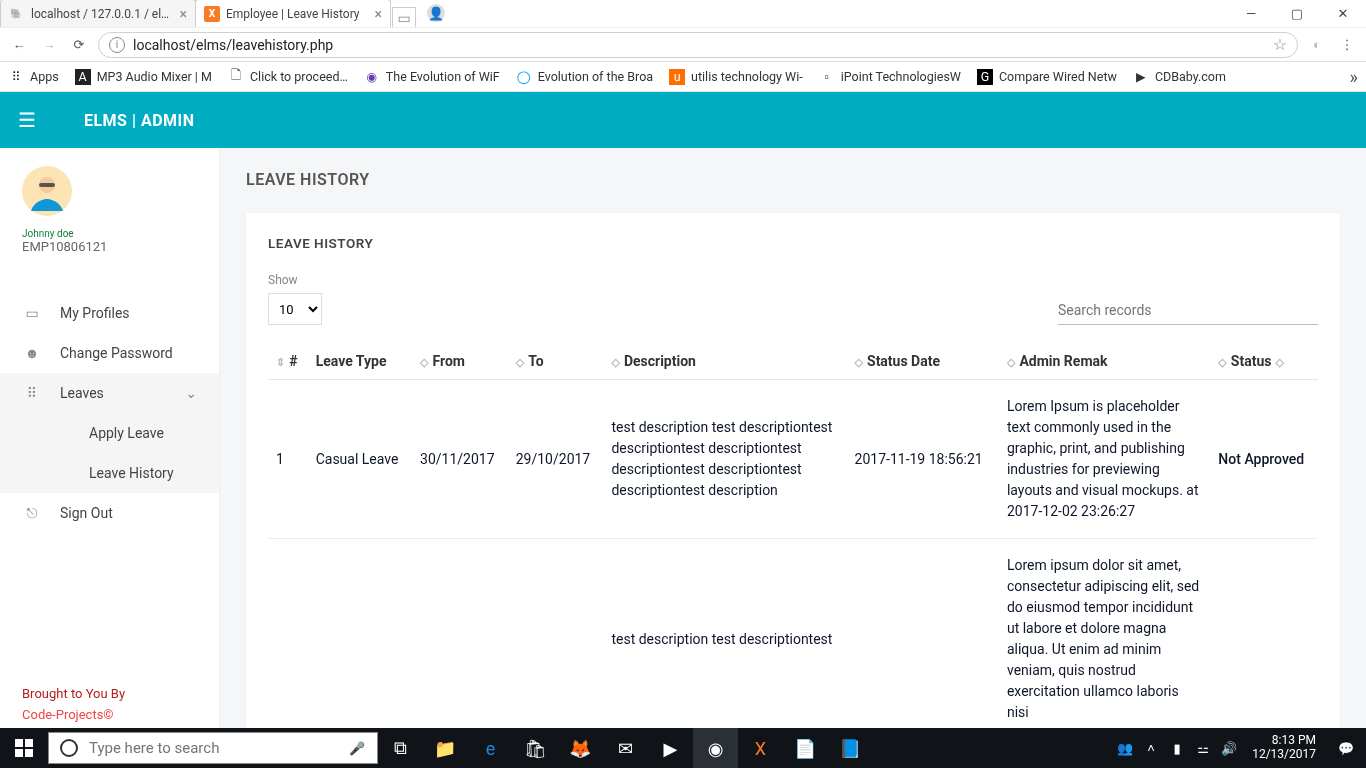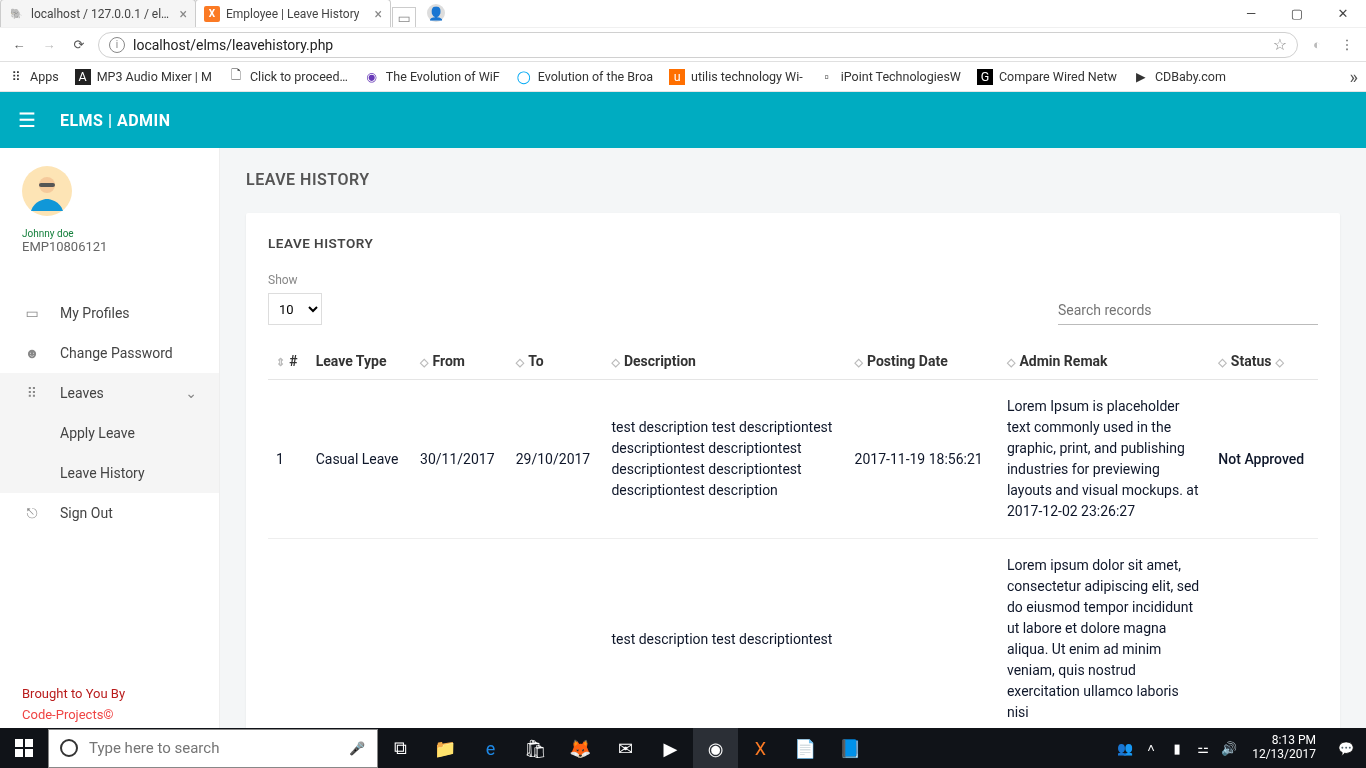--- a/index.html
+++ b/index.html
@@ -27,37 +27,37 @@
   .url-box .star { margin-left:auto; color:#888; font-size:16px; }
 
   .bkmk-bar { height:30px; display:flex; align-items:center; padding:0 8px; gap:16px; border-bottom:1px solid #e5e5e5; font-size:12.5px; color:#333; }
   .bkmk { display:flex; align-items:center; gap:6px; white-space:nowrap; }
   .bkmk .ico { width:16px; height:16px; display:inline-flex; align-items:center; justify-content:center; }
   .bkmk-more { margin-left:auto; font-size:18px; color:#555; }
 
   
   .app-header { height:56px; background:#00acc1; color:#fff; display:flex; align-items:center; padding:0 18px; gap:24px; }
   .burger { font-size:20px; }
-  .brand { font-weight:700; font-size:16px; letter-spacing:.5px; }
+  .brand { font-weight:700; font-size:16px; letter-spacing:.5px;margin-left:24px; }
 
   
   .app-body { display:flex; height:calc(768px - 28px - 34px - 30px - 56px - 40px); }
   .sidebar { width:220px; background:#fff; border-right:1px solid #eee; display:flex; flex-direction:column; padding-top:18px; }
   .sidebar .profile { padding:0 22px 20px 22px; }
   .avatar { width:50px; height:50px; border-radius:50%; background:#fde4b5; display:flex; align-items:center; justify-content:center; margin-bottom:12px; }
   .avatar svg{display:block;}
   .uname { font-weight:400; font-size:10px; color:#15803d; }
   .uid { font-size:13px; color:#666; }
   .menu { margin-top:18px; border-top:1px solid transparent; }
   .mitem { display:flex; align-items:center; height:40px; padding:0 22px; gap:18px; color:#444; font-size:14px; cursor:pointer; }
   .mitem .mic { width:20px; color:#888; display:flex; align-items:center; justify-content:center; }
   .mitem.active { background:#f5f5f5; }
   .mitem .chev { margin-left:auto; color:#888; }
   .msub { background:#f5f5f5; }
-  .msub .mitem { padding-left:60px; font-size:14px; color:#444; }
+  .msub .mitem { padding-left:89px; font-size:14px; color:#444; }
   .sidebar .footer-note { margin-top:auto; padding:0 22px 6px 22px; font-size:13px; }
   .footer-line1 { color:#b91c1c; margin-bottom:6px; }
   .footer-link { color:#ef4444; }
 
   
   .main { flex:1; background:#f4f6f7; padding:22px 26px; overflow:auto; }
   .page-title { font-size:16px; font-weight:600; color:#555; letter-spacing:.5px; margin-bottom:24px; }
   .card { background:#fff; border-radius:2px; box-shadow:0 1px 2px rgba(0,0,0,.08); padding:22px; }
   .card h3 { font-size:13.5px; font-weight:600; color:#444; letter-spacing:.5px; margin-bottom:22px; }
   .controls { display:flex; align-items:flex-end; margin-bottom:18px; }
@@ -68,21 +68,21 @@
 
   table.dt { width:100%; border-collapse:collapse; font-size:14px; color:#444; }
   table.dt th { text-align:left; font-weight:700; color:#333; padding:10px 8px; border-bottom:1px solid #e5e5e5; font-size:14px; }
   table.dt th .sort { color:#bbb; font-size:11px; margin-right:4px; }
   table.dt td { padding:16px 8px; vertical-align:middle; border-bottom:1px solid #eee; font-size:14px; color:#0f172a; line-height:1.5; }
   .not-appr { color:#f44336; font-weight:500; }
 
   
   .taskbar { position:fixed; bottom:0; left:0; width:1366px; height:40px; background:#101318; display:flex; align-items:center; color:#fff; }
   .tb-start { width:48px; height:40px; display:flex; align-items:center; justify-content:center; }
-  .tb-search { display:flex; align-items:center; background:#fff; border:1px solid #888; height:39px; width:330px; color:#555; }
+  .tb-search { display:flex; align-items:center; background:#fff; border:1px solid #888; height:32px; width:330px; color:#555; }
   .tb-search .cort { width:40px; display:flex; align-items:center; justify-content:center; }
   .tb-search input { flex:1; border:none; outline:none; font-size:15px; color:#555; }
   .tb-search .mic { width:40px; display:flex; align-items:center; justify-content:center; color:#333; }
   .tb-icons { display:flex; align-items:center; height:100%; }
   .tb-ico { width:45px; height:40px; display:flex; align-items:center; justify-content:center; font-size:18px; }
   .tb-right { margin-left:auto; display:flex; align-items:center; height:100%; }
   .sys-ico { width:26px; display:flex; align-items:center; justify-content:center; font-size:13px; }
   .clock { font-size:12px; text-align:right; line-height:1.15; padding:0 10px; }
   .notif { width:40px; display:flex; align-items:center; justify-content:center; }
 </style>
@@ -234,21 +234,21 @@
         </div>
       </div>
       <table class="dt">
         <thead>
           <tr>
             <th><span class="sort">⇕</span><span>#</span></th>
             <th><span>Leave Type</span></th>
             <th><span class="sort">◇</span><span>From</span></th>
             <th><span class="sort">◇</span><span>To</span></th>
             <th><span class="sort">◇</span><span>Description</span></th>
-            <th><span class="sort">◇</span><span>Posting Date</span></th>
+            <th><span class="sort">◇</span><span>Status Date</span></th>
             <th><span class="sort">◇</span><span>Admin Remak</span></th>
             <th><span class="sort">◇</span><span>Status</span><span class="sort" style="margin-left:4px">◇</span></th>
           </tr>
         </thead>
         <tbody>
           <tr>
             <td>1</td>
             <td>Casual Leave</td>
             <td>30/11/2017</td>
             <td>29/10/2017</td>

